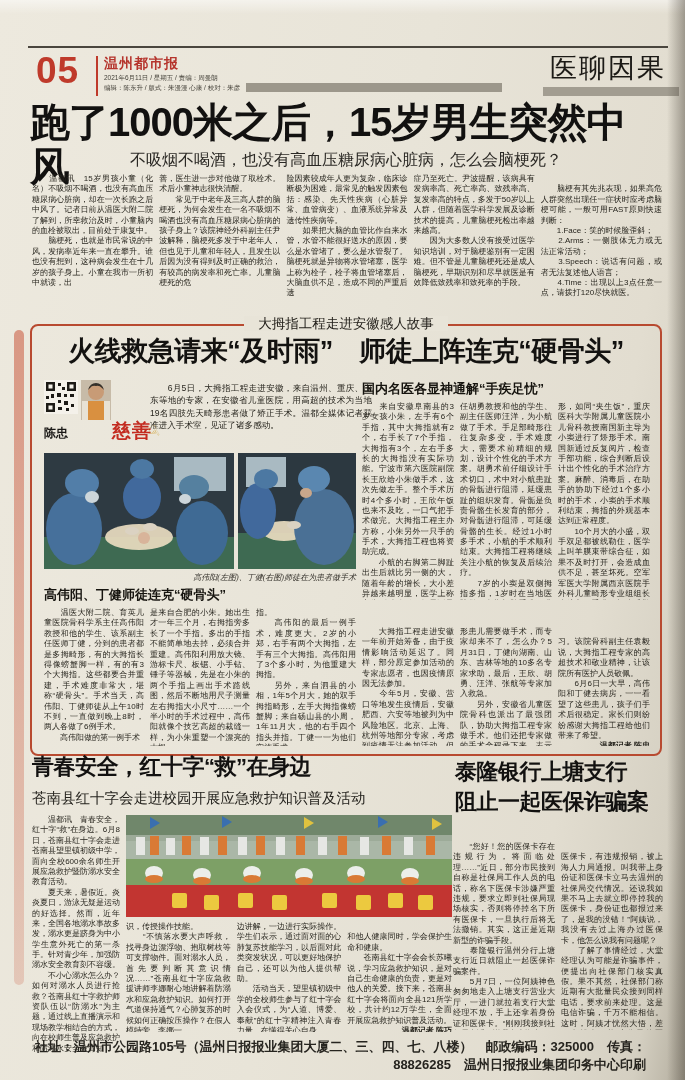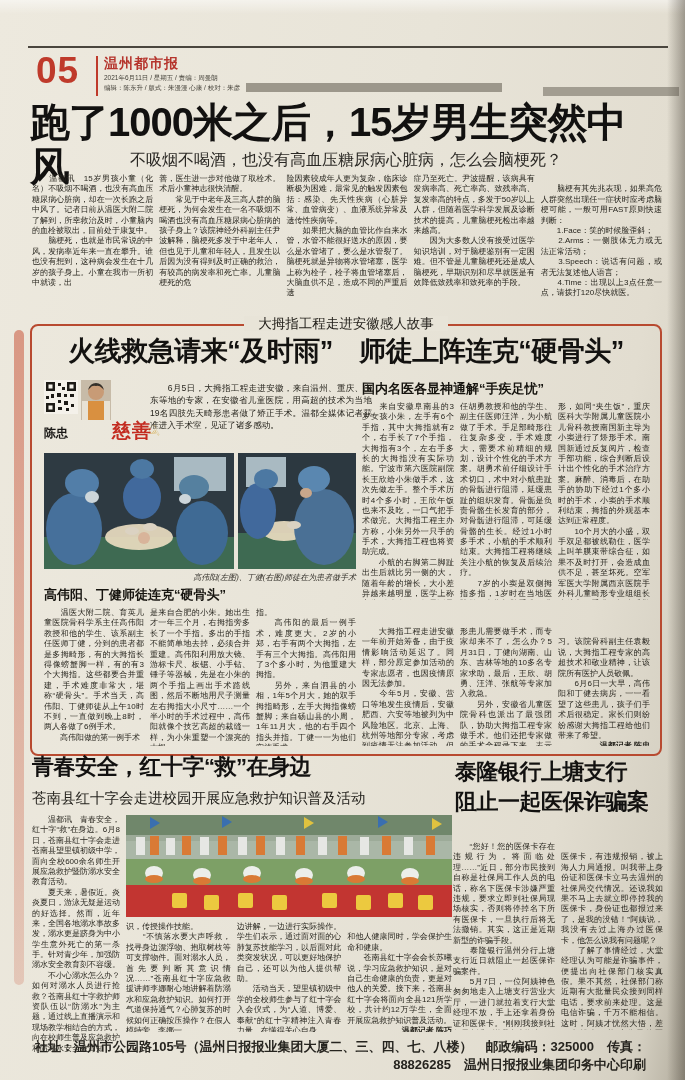--- a/index.html
+++ b/index.html
@@ -72,20 +72,21 @@
   <div class="abs edge-top"></div>
   <div class="abs spine"></div>
 
   <div class="abs topline"></div>
   <div class="abs pagenum">05</div>
   <div class="abs vrule"></div>
   <div class="abs masthead">温州都市报</div>
   <div class="abs dateline">2021年6月11日 / 星期五 / 责编：周曼朗</div>
   <div class="abs staffline">编辑：陈东升 / 版式：朱漫漫 心康 / 校对：朱彦</div>
   <div class="abs graybar1"></div>
+  <div class="abs sectiontag">医聊因果</div>
   <div class="abs graybar2"></div>
 
   <div class="abs lead-hl">跑了1000米之后，15岁男生突然中风</div>
   <div class="abs lead-sub">不吸烟不喝酒，也没有高血压糖尿病心脏病，怎么会脑梗死？</div>
   <div class="abs bodycols lead-cols">
     <div>　　温都讯　15岁男孩小童（化名）不吸烟不喝酒，也没有高血压糖尿病心脏病，却在一次长跑之后中风了。记者日前从温医大附二院了解到，所幸救治及时，小童脑内的血栓被取出，目前处于康复中。
 　　脑梗死，也就是市民常说的中风，发病率近年来一直在攀升。谁也没有想到，这种病会发生在十几岁的孩子身上。小童在我市一所初中就读，出</div>
     <div>善，医生进一步对他做了取栓术。术后小童神志很快清醒。
 　　常见于中老年及三高人群的脑梗死，为何会发生在一名不吸烟不喝酒也没有高血压糖尿病心脏病的孩子身上？该院神经外科副主任尹波解释，脑梗死多发于中老年人，但也见于儿童和年轻人，且发生以后因为没有得到及时正确的救治，有较高的病发率和死亡率。儿童脑梗死的危</div>
     <div>险因素较成年人更为复杂，临床诊断极为困难，最常见的触发因素包括：感染、先天性疾病（心脏异常、血管病变）、血液系统异常及遗传性疾病等。

